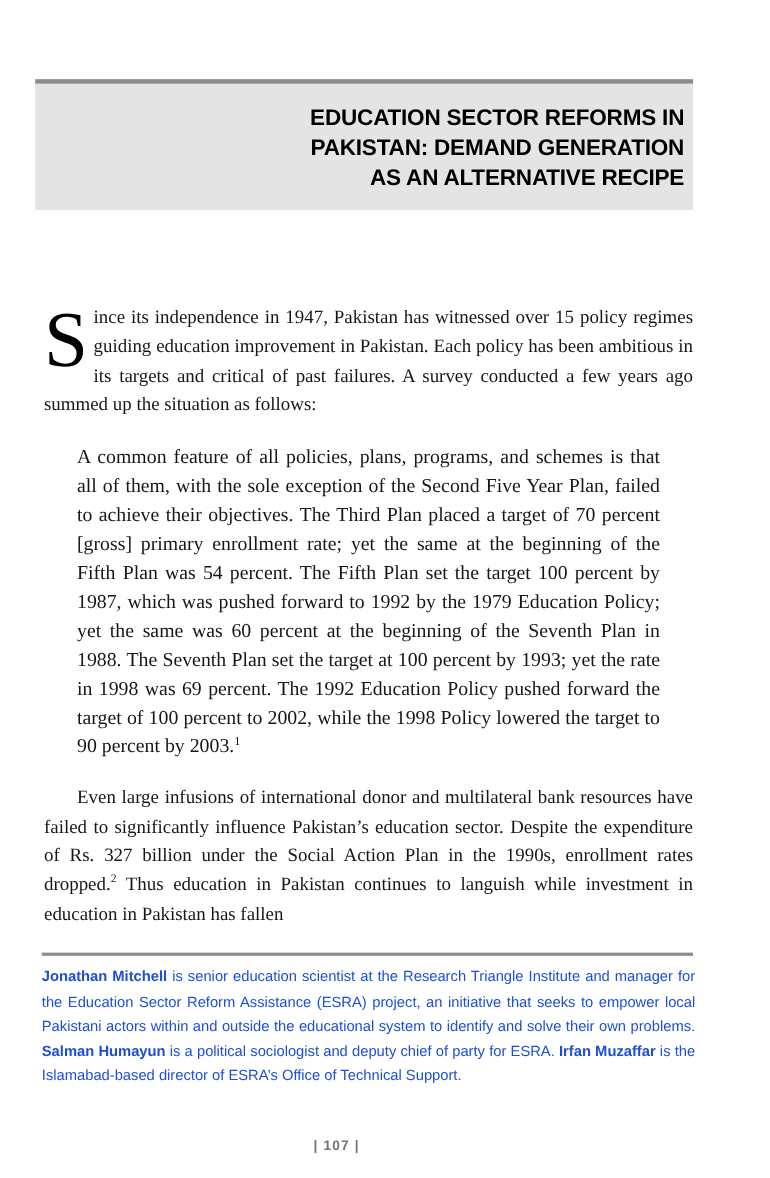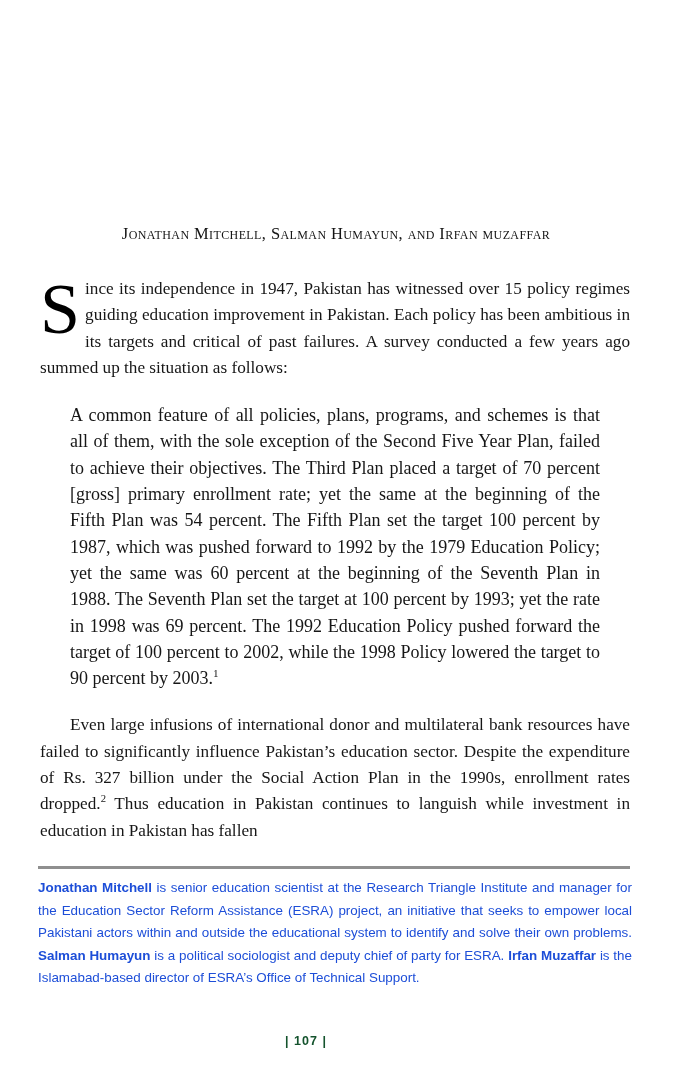--- a/index.html
+++ b/index.html
@@ -143,31 +143,37 @@
   
   .folio {
     position: absolute;
     left: 0;
     top: 1034px;
     width: 612px;
     text-align: center;
     font-family: "Liberation Sans", sans-serif;
     font-size: 12.5px;
     font-weight: bold;
-    color: #14532d;
+    color: #737373;
     letter-spacing: 1px;
   }
 </style>
 </head>
 <body>
 
 <div class="page">
 
+  <div class="title-block">
+    <h1 class="article-title">
+      <span class="tline">EDUCATION SECTOR REFORMS IN</span>
+      <span class="tline">PAKISTAN: DEMAND GENERATION</span>
+      <span class="tline">AS AN ALTERNATIVE RECIPE</span>
+    </h1>
+  </div>
 
-  <div class="authors">Jonathan Mitchell, Salman Humayun, and Irfan muzaffar</div>
 
   <div class="body-col">
 
     <p class="body-text first-para">Since its independence in 1947, Pakistan has witnessed over 15 policy regimes guiding education improvement in Pakistan. Each policy has been ambitious in its targets and critical of past failures. A survey conducted a few years ago summed up the situation as follows:</p>
 
     <blockquote class="quote">
       <p><span>A common feature of all policies, plans, programs, and schemes is that all of them, with the sole exception of the Second Five Year Plan, failed to achieve their objectives. The Third Plan placed a target of 70 percent [gross] primary enrollment rate; yet the same at the beginning of the Fifth Plan was 54 percent. The Fifth Plan set the target 100 percent by 1987, which was pushed forward to 1992 by the 1979 Education Policy; yet the same was 60 percent at the beginning of the Seventh Plan in 1988. The Seventh Plan set the target at 100 percent by 1993; yet the rate in 1998 was 69 percent. The 1992 Education Policy pushed forward the target of 100 percent to 2002, while the 1998 Policy lowered the target to 90 percent by 2003.</span><sup>1</sup></p>
     </blockquote>
 
     <p class="body-text after-quote"><span>Even large infusions of international donor and multilateral bank resources have failed to significantly influence Pakistan’s education sector. Despite the expenditure of Rs. 327 billion under the Social Action Plan in the 1990s, enrollment rates dropped.</span><sup>2</sup><span> Thus education in Pakistan continues to languish while investment in education in Pakistan has fallen</span></p>

